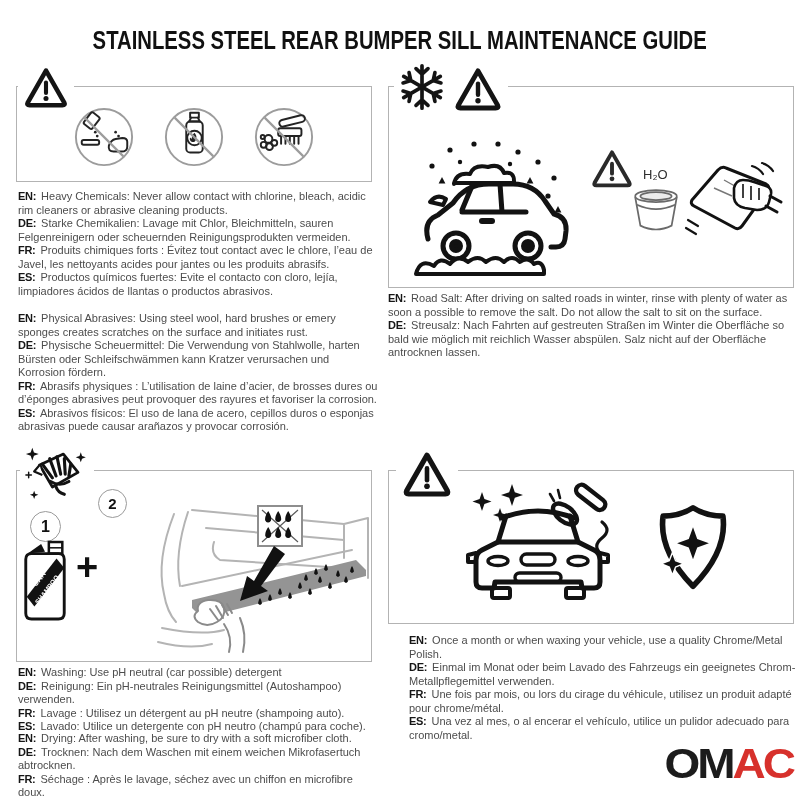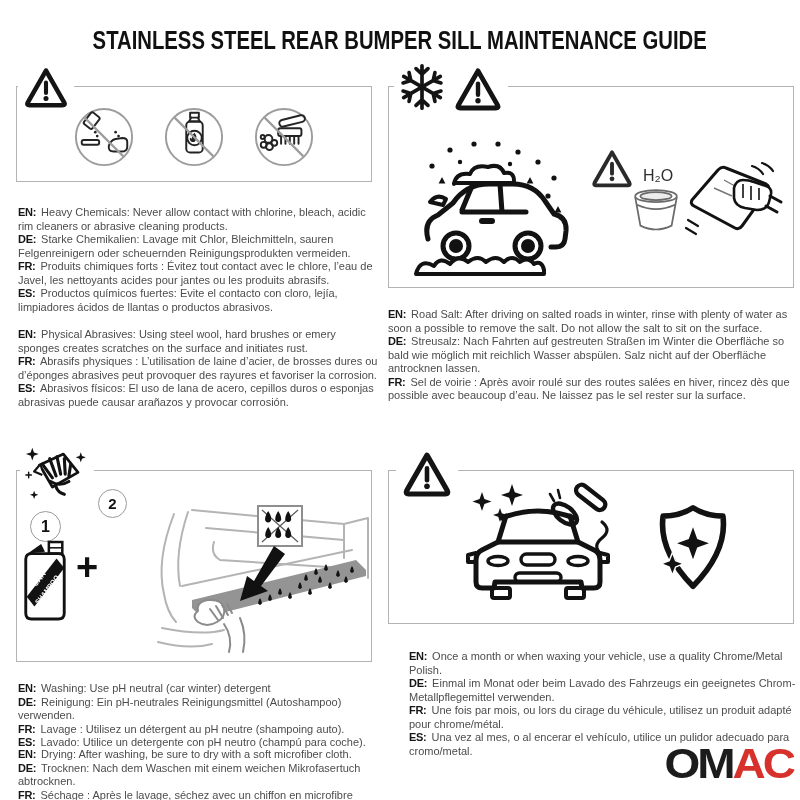--- a/index.html
+++ b/index.html
@@ -3,28 +3,28 @@
 <meta charset="utf-8">
 <style>
   html,body{margin:0;padding:0;background:#fff;}
   .page{position:relative;width:800px;height:800px;background:#fff;overflow:hidden;
         font-family:"Liberation Sans",sans-serif;color:#4c4c4c;}
   .title{position:absolute;top:20px;left:0;width:800px;text-align:center;margin:0;}
   .title-inner{display:inline-block;font-size:26px;font-weight:bold;color:#111;
         letter-spacing:0px;transform:scaleX(0.78);transform-origin:center;white-space:nowrap;}
   .icon-box{position:absolute;border:1px solid #b3b3b3;background:#fff;}
   .overlay-icon{position:absolute;background:#fff;padding:0 5px;}
-  .textblock{position:absolute;margin-top:16px;}
+  .textblock{position:absolute;}
   .entry{margin:0;font-size:11px;line-height:13.5px;color:#4c4c4c;}
   .lang{font-weight:bold;color:#161616;padding-right:2px;letter-spacing:-0.3px;}
   .circles-row{position:absolute;left:16px;top:106px;width:356px;display:flex;justify-content:center;gap:28px;}
   .step-circle{position:absolute;border:1.5px solid #9a9a9a;border-radius:50%;background:#fff;
         display:flex;align-items:center;justify-content:center;font-weight:bold;color:#111;}
   .plus-sign{position:absolute;font-size:38px;font-weight:bold;color:#111;line-height:1;}
-  .h2o{position:absolute;font-size:16px;color:#2e2e2e;}
+  .h2o{position:absolute;font-size:13px;color:#2e2e2e;}
   .logo{position:absolute;left:648px;top:740px;width:145px;text-align:right;
         font-weight:bold;font-size:46px;letter-spacing:-3px;line-height:1;transform:scaleY(0.92);}
   .logo-black{color:#1c1c1c;}
   .logo-red{color:#d7312c;}
   svg{display:block;}
 </style>
 </head>
 <body>
 
 <div class="page">
@@ -98,20 +98,21 @@
 
   <div class="textblock" style="left:18px;top:190px;width:360px;">
     <p class="entry"><span class="lang">EN:</span> <span>Heavy Chemicals: Never allow contact with chlorine, bleach, acidic rim cleaners or abrasive cleaning products.</span></p>
     <p class="entry"><span class="lang">DE:</span> <span>Starke Chemikalien: Lavage mit Chlor, Bleichmitteln, sauren Felgenreinigern oder scheuernden Reinigungsprodukten vermeiden.</span></p>
     <p class="entry"><span class="lang">FR:</span> <span>Produits chimiques forts : Évitez tout contact avec le chlore, l’eau de Javel, les nettoyants acides pour jantes ou les produits abrasifs.</span></p>
     <p class="entry"><span class="lang">ES:</span> <span>Productos químicos fuertes: Evite el contacto con cloro, lejía, limpiadores ácidos de llantas o productos abrasivos.</span></p>
   </div>
 
   <div class="textblock" style="left:18px;top:312px;width:360px;">
     <p class="entry"><span class="lang">EN:</span> <span>Physical Abrasives: Using steel wool, hard brushes or emery sponges creates scratches on the surface and initiates rust.</span></p>
+    <p class="entry"><span class="lang">DE:</span> <span>Physische Scheuermittel: Die Verwendung von Stahlwolle, harten Bürsten oder Schleifschwämmen kann Kratzer verursachen und Korrosion fördern.</span></p>
     <p class="entry"><span class="lang">FR:</span> <span>Abrasifs physiques : L’utilisation de laine d’acier, de brosses dures ou d’éponges abrasives peut provoquer des rayures et favoriser la corrosion.</span></p>
     <p class="entry"><span class="lang">ES:</span> <span>Abrasivos físicos: El uso de lana de acero, cepillos duros o esponjas abrasivas puede causar arañazos y provocar corrosión.</span></p>
   </div>
 
   <div class="icon-box" style="left:388px;top:86px;width:404px;height:200px;"></div>
 
   <div class="overlay-icon" style="left:394px;top:64px;">
     <svg width="46" height="46" viewBox="0 0 100 100">
       <g stroke="#141414" stroke-width="8" stroke-linecap="round" fill="none">
         <path d="M50 4 V96 M50 22 L37 10 M50 22 L63 10 M50 78 L37 90 M50 78 L63 90"></path>
@@ -194,21 +195,20 @@
       <path d="M59 26 v14 M67 28 v14 M75 30 v12" stroke="#121212" stroke-width="1.6" fill="none"></path>
       <path d="M86 38 l11 6 M82 48 l11 6" stroke="#121212" stroke-width="3" stroke-linecap="round"></path>
       <path d="M68 8 q7 2 11 8 M78 5 q7 2 11 8" stroke="#121212" stroke-width="2.2" fill="none" stroke-linecap="round"></path>
       <path d="M4 62 l10 6 M2 70 l10 6" stroke="#121212" stroke-width="2.2" stroke-linecap="round"></path>
     </svg>
   </div>
 
   <div class="textblock" style="left:388px;top:292px;width:406px;">
     <p class="entry"><span class="lang">EN:</span> <span>Road Salt: After driving on salted roads in winter, rinse with plenty of water as soon a possible to remove the salt. Do not allow the salt to sit on the surface.</span></p>
     <p class="entry"><span class="lang">DE:</span> <span>Streusalz: Nach Fahrten auf gestreuten Straßen im Winter die Oberfläche so bald wie möglich mit reichlich Wasser abspülen. Salz nicht auf der Oberfläche antrocknen lassen.</span></p>
-    <p class="entry"><span class="lang">FR:</span> <span>Sel de voirie : Après avoir roulé sur des routes salées en hiver, rincez dès que possible avec beaucoup d’eau. Ne laissez pas le sel rester sur la surface.</span></p>
   </div>
 
   <div class="icon-box" style="left:16px;top:470px;width:354px;height:190px;"></div>
 
   <div class="overlay-icon" style="left:20px;top:446px;">
     <svg width="64" height="60" viewBox="0 0 70 64">
       <path d="M16 20 L42 8 L58 28 L30 44 Z" fill="#fff" stroke="#121212" stroke-width="3" stroke-linejoin="round"></path>
       <path d="M16 20 l-6 7 l9 4" fill="#fff" stroke="#121212" stroke-width="2.4" stroke-linejoin="round"></path>
       <g stroke="#121212" stroke-width="3.4" stroke-linecap="round" fill="none">
         <path d="M30 34 L19 19 M34 32 L27 13 M39 30 L35 11 M44 30 L43 13 M48 32 L50 19"></path>
@@ -299,21 +299,21 @@
       <polygon points="146,44 157,52 133,84 140,89 112,99 119,74 126,79" fill="#111"></polygon>
       <g stroke="#8a8a8a" stroke-width="2" fill="#fff" stroke-linecap="round" stroke-linejoin="round">
         <path d="M80 98 q-12 2 -10 11 q-7 5 0 11 q9 6 19 0 q9 -5 7 -14 q-2 -9 -16 -8 z"></path>
         <path d="M90 118 L82 107 M95 116 L88 104 M100 113 L94 103 M104 111 L99 102" fill="none"></path>
         <path d="M96 122 q9 13 5 28 M112 116 q7 16 3 34" fill="none"></path>
       </g>
     </svg>
   </div>
 
   <div class="textblock" style="left:18px;top:666px;width:360px;">
-    <p class="entry"><span class="lang">EN:</span> <span>Washing: Use pH neutral (car winter) detergent</span></p>
+    <p class="entry"><span class="lang">EN:</span> <span>Washing: Use pH neutral (car possible) detergent</span></p>
     <p class="entry"><span class="lang">DE:</span> <span>Reinigung: Ein pH-neutrales Reinigungsmittel (Autoshampoo) verwenden.</span></p>
     <p class="entry"><span class="lang">FR:</span> <span>Lavage : Utilisez un détergent au pH neutre (shampoing auto).</span></p>
     <p class="entry"><span class="lang">ES:</span> <span>Lavado: Utilice un detergente con pH neutro (champú para coche).</span></p>
   </div>
 
   <div class="textblock" style="left:18px;top:732px;width:360px;">
     <p class="entry"><span class="lang">EN:</span> <span>Drying: After washing, be sure to dry with a soft microfiber cloth.</span></p>
     <p class="entry"><span class="lang">DE:</span> <span>Trocknen: Nach dem Waschen mit einem weichen Mikrofasertuch abtrocknen.</span></p>
     <p class="entry"><span class="lang">FR:</span> <span>Séchage : Après le lavage, séchez avec un chiffon en microfibre doux.</span></p>
     <p class="entry"><span class="lang">ES:</span> <span>Secado: Después del lavado, seque con un paño de microfibra suave.</span></p>

